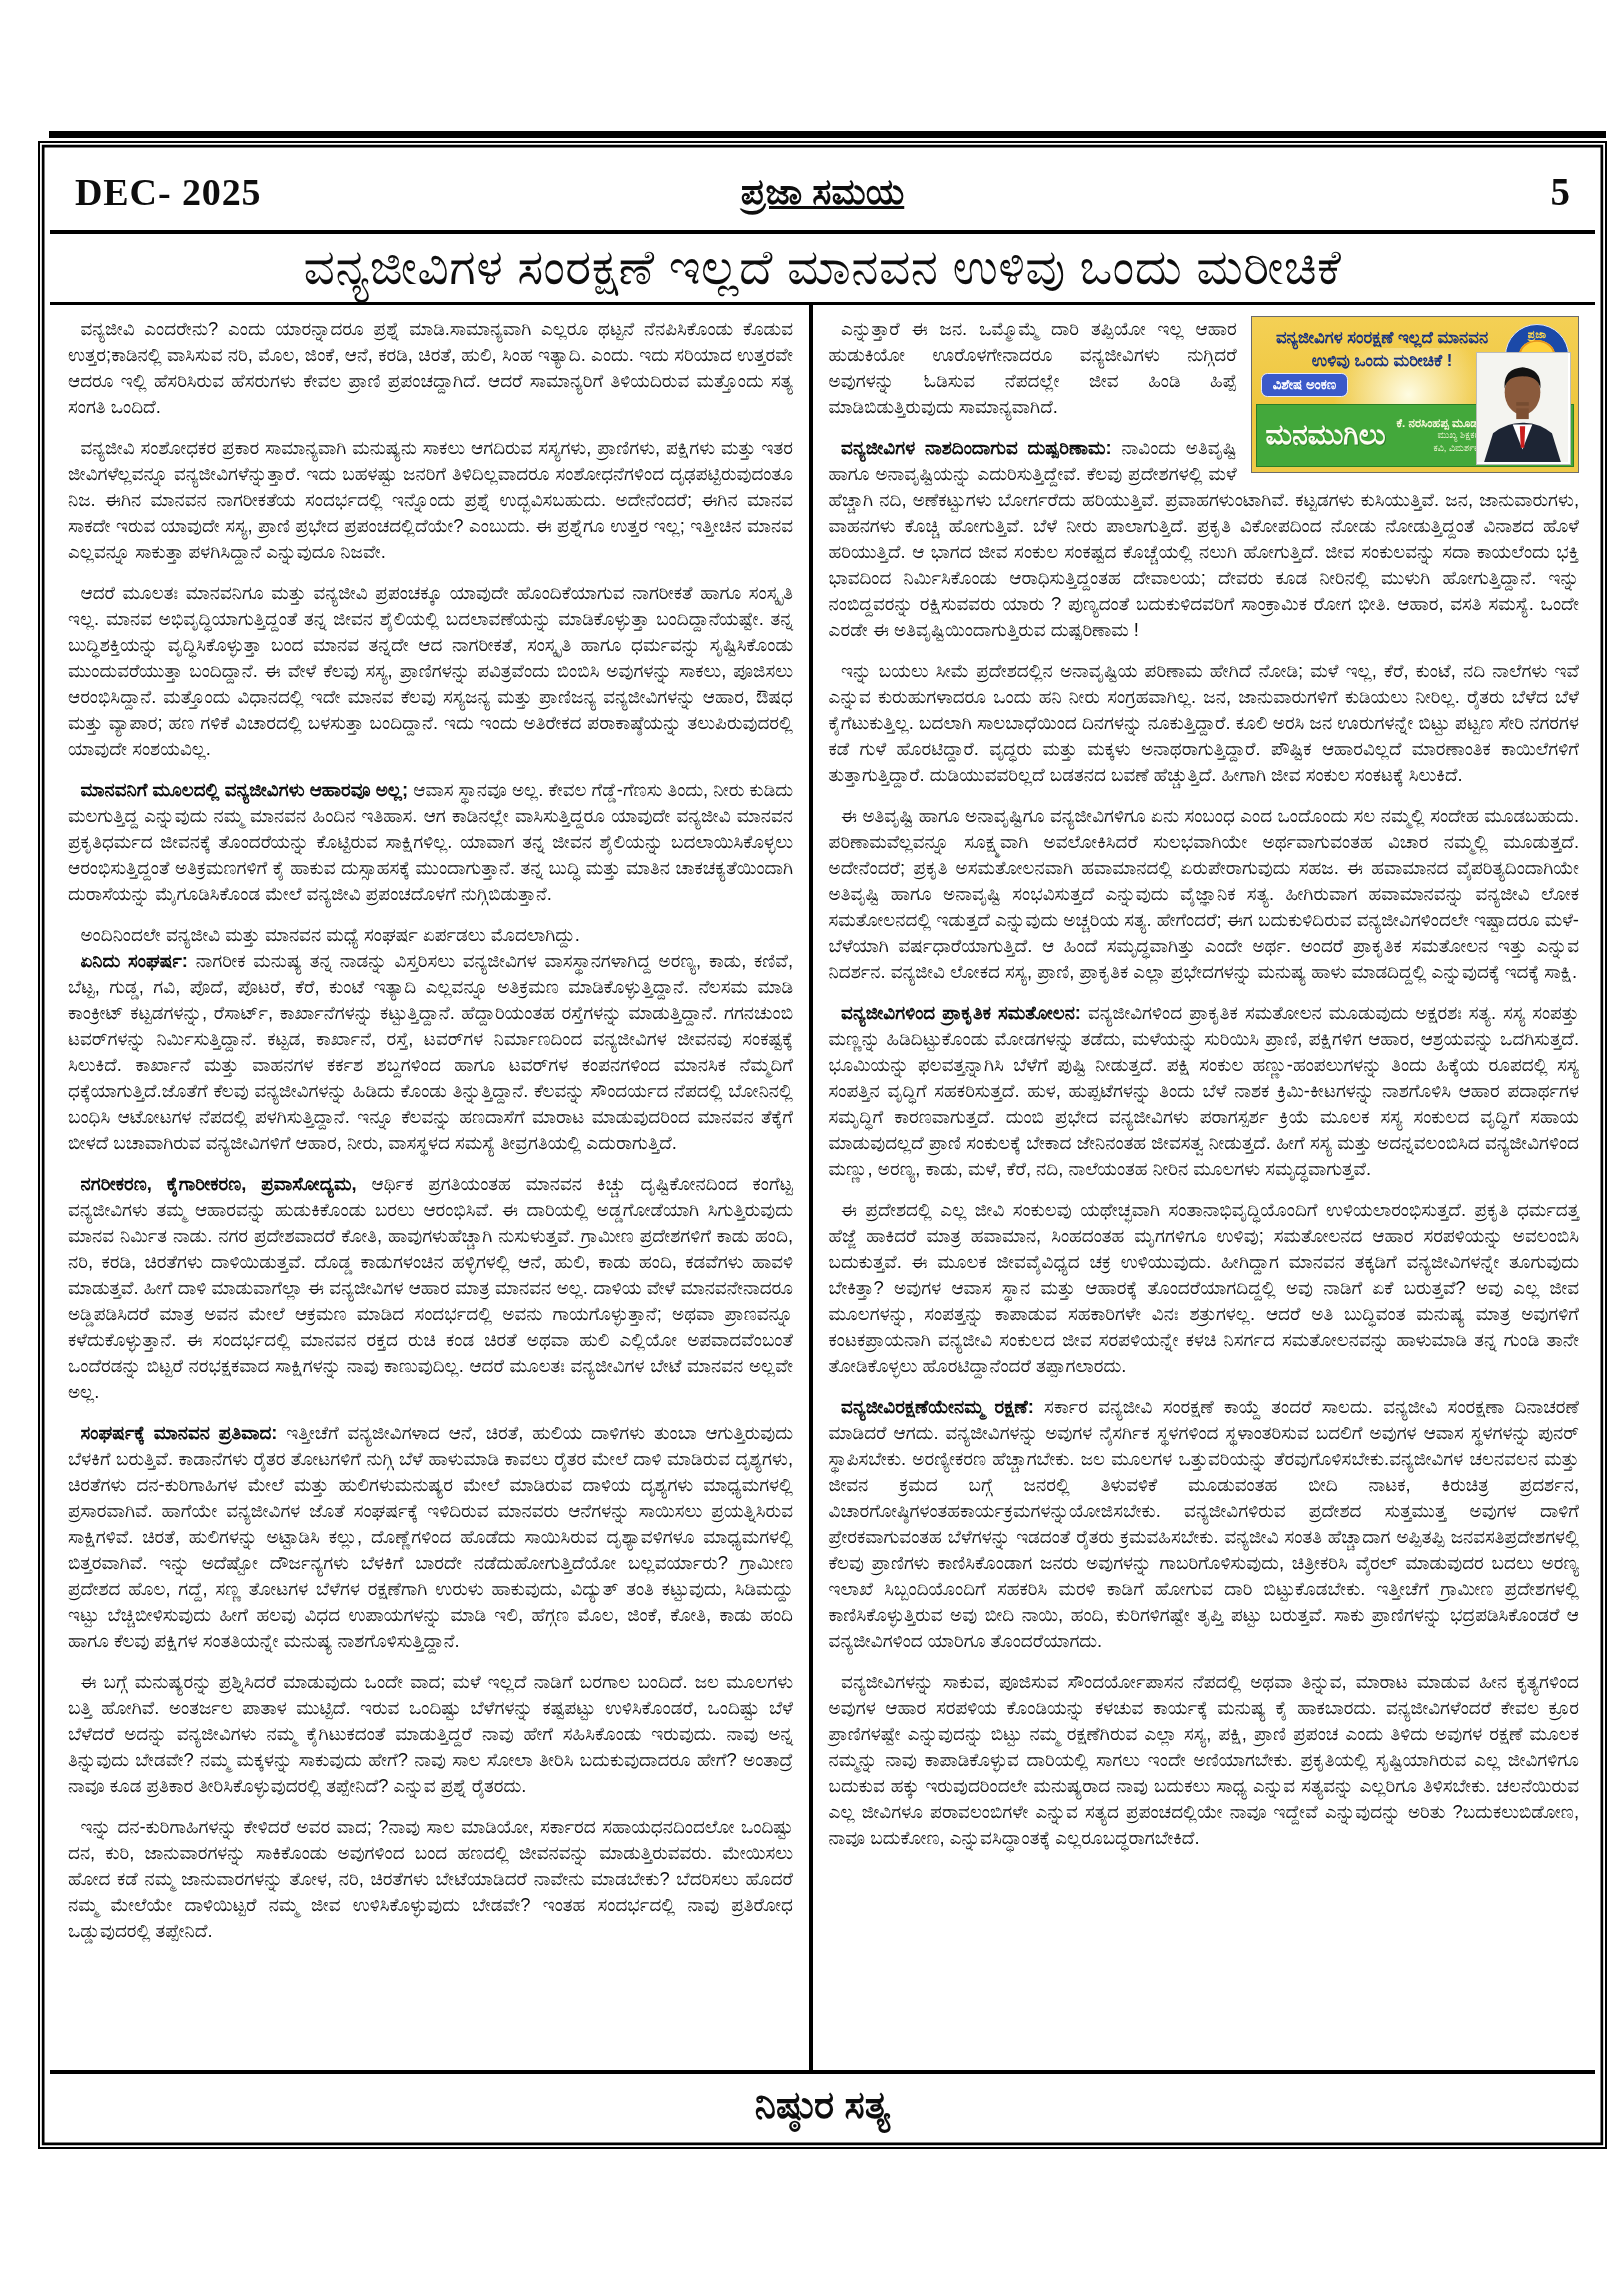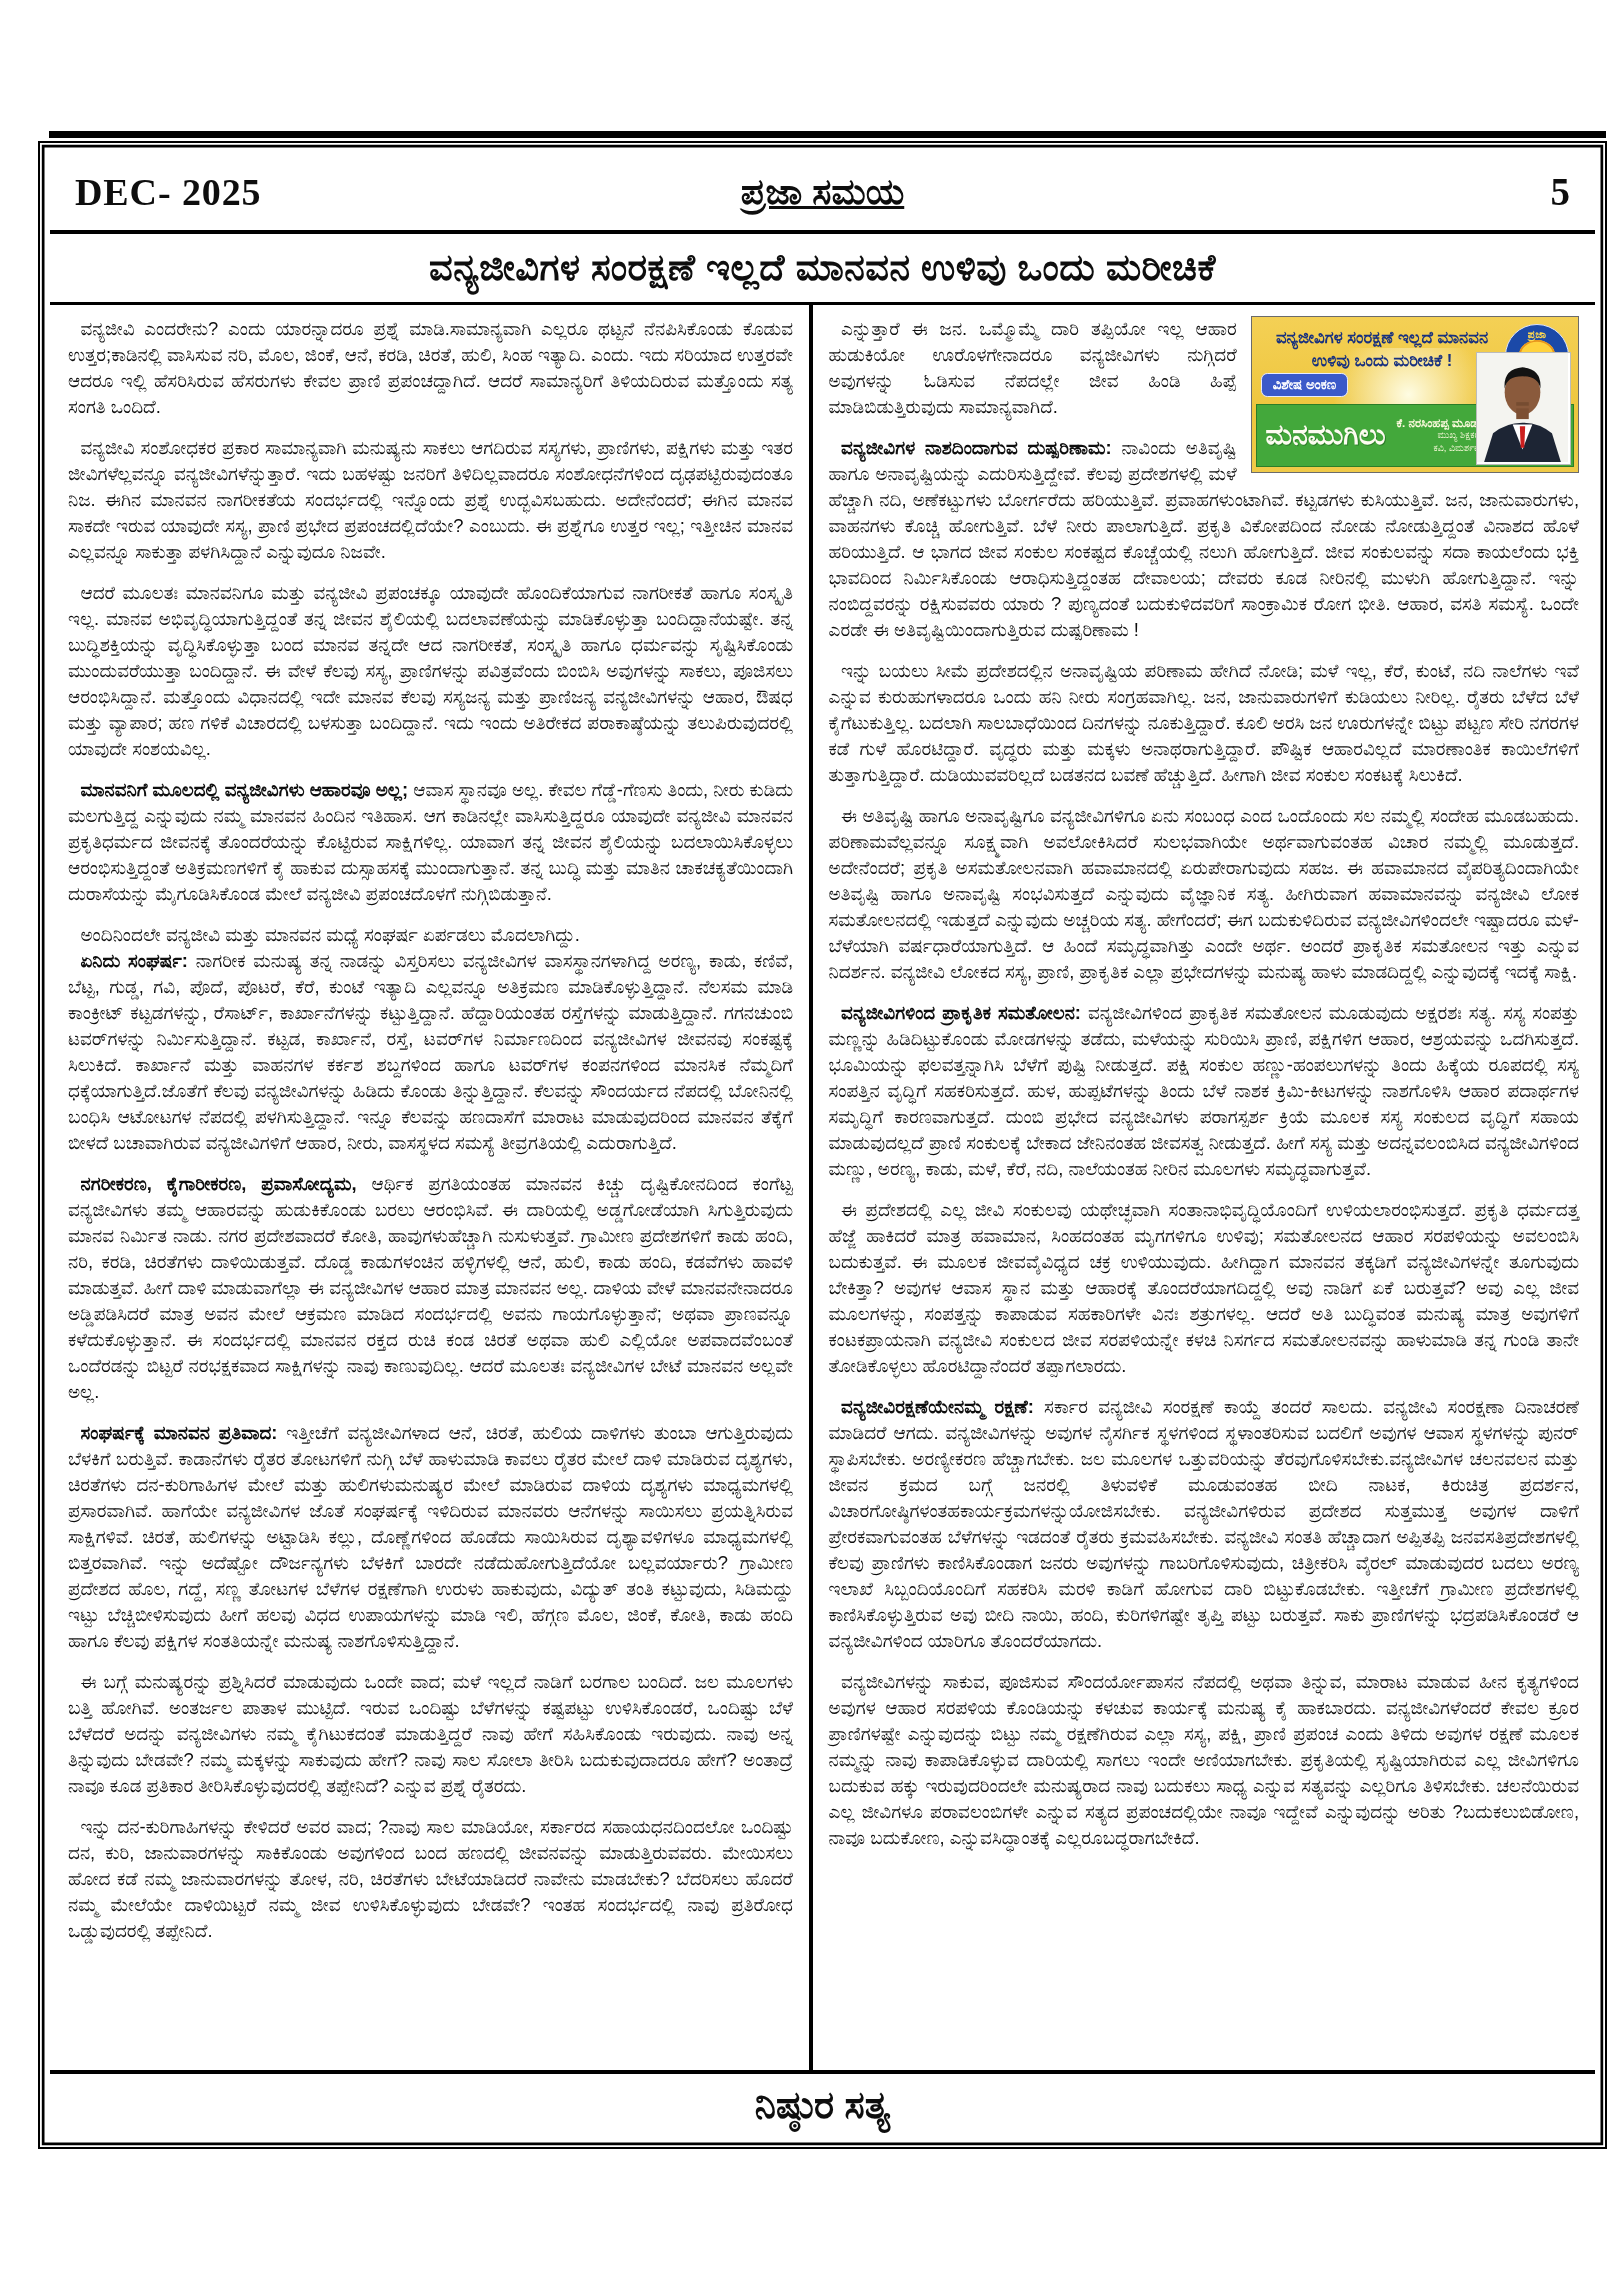--- a/index.html
+++ b/index.html
@@ -11,21 +11,21 @@
          box-sizing:border-box;display:flex;flex-direction:column;padding:10px;}
   
   .header-row{height:77px;flex:0 0 auto;border-bottom:4.5px solid #000;display:flex;
               align-items:center;position:relative;padding:0 25px;}
   .date-label{font-family:"Liberation Serif","DejaVu Serif",serif;font-weight:700;font-size:38px;letter-spacing:0.9px;}
   .masthead{position:absolute;left:0;right:0;text-align:center;font-weight:700;font-size:36px;text-decoration:underline;}
   .page-number{margin-left:auto;font-family:"Liberation Serif","DejaVu Serif",serif;font-weight:700;font-size:39px;}
   
   .headline-row{height:68px;flex:0 0 auto;border-bottom:3.6px solid #000;display:flex;
                 align-items:center;justify-content:center;}
-  .headline-row h1{margin:12px;font-size:37px;font-weight:700;letter-spacing:0.4px;}
+  .headline-row h1{margin:12px;font-size:49px;font-weight:400;letter-spacing:0.4px;}
   
   .body-row{flex:1 1 auto;display:flex;overflow:hidden;}
   .col{box-sizing:border-box;overflow:hidden;text-align:justify;}
   .col-left{width:759px;padding:10.7px 16px 5.4px 18px;}
   .col-divider{width:3.6px;background:#000;flex:0 0 auto;}
   .col-right{flex:1;padding:10.7px 16px 5.4px 16px;}
   .col p{margin:0 0 15px 0;font-size:18.4px;line-height:26px;text-indent:12.5px;}
   .col p.tight{margin-bottom:0;}
   .lead{font-weight:700;}
   

